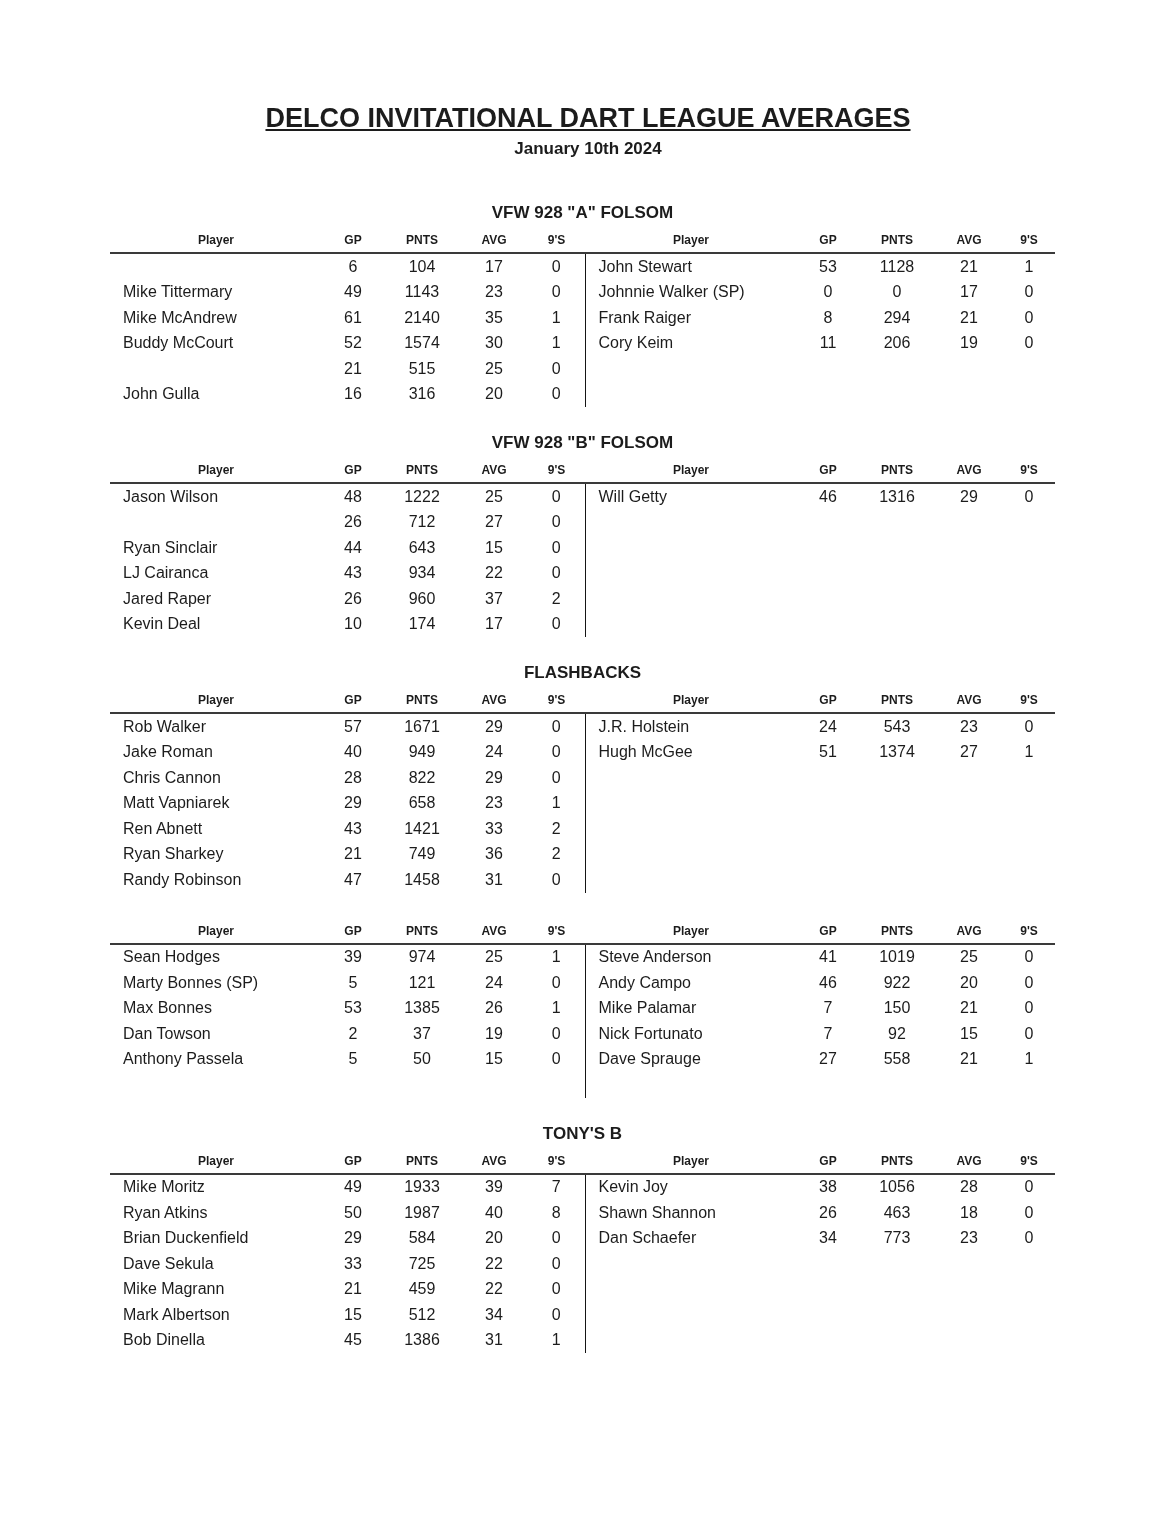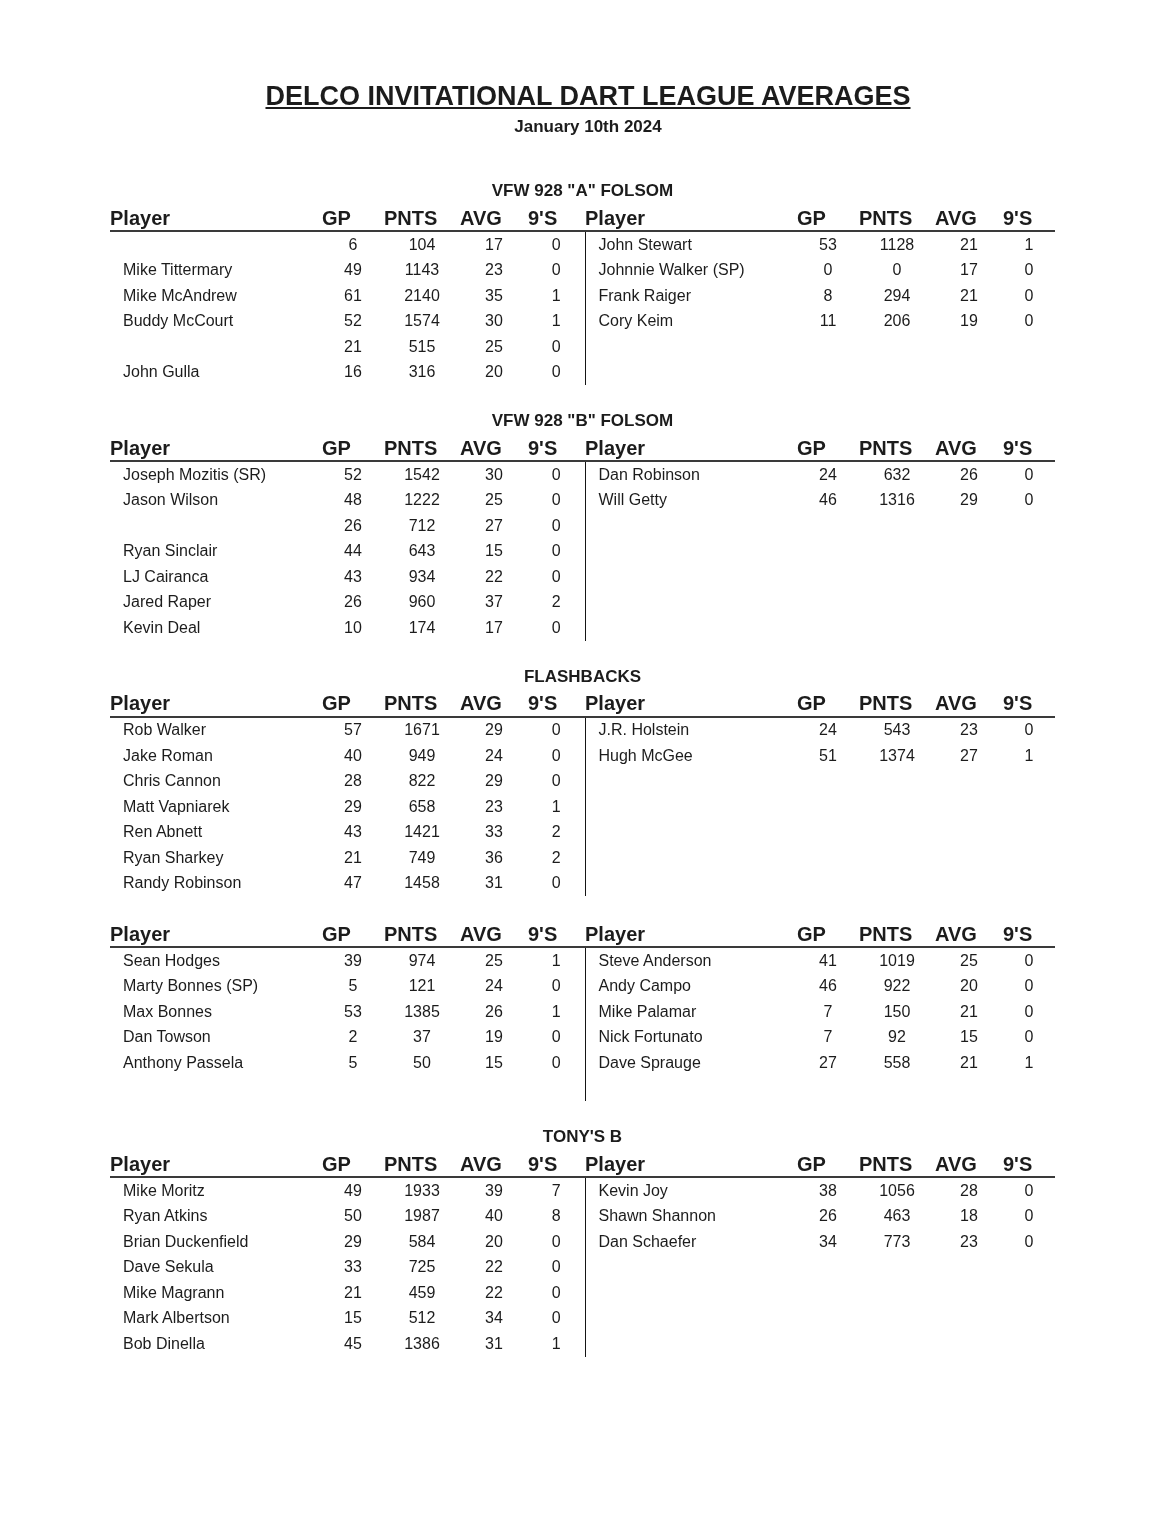--- a/index.html
+++ b/index.html
@@ -1,31 +1,31 @@
 <!DOCTYPE html>
 <html><head>
 <meta charset="utf-8">
 <style>
   html,body { margin:0; padding:0; background:#ffffff; }
   .page {
     width:1176px; height:1522px; background:#ffffff; overflow:hidden;
-    box-sizing:border-box; padding-top:81px;
+    box-sizing:border-box; padding-top:103px;
     font-family:"Liberation Sans", sans-serif; color:#1c1c1c;
   }
   .doc-title {
     font-size:27px; font-weight:700; text-align:center;
     text-decoration:underline; line-height:30px;
   }
   .doc-subtitle { font-size:17px; font-weight:700; text-align:center; margin-top:6px; }
   .section { width:945px; margin:26px 0 0 110px; }
   .section.first { margin-top:44px; }
   .section-title { font-size:17px; font-weight:700; text-align:center; line-height:20px; }
   table.avg { border-collapse:collapse; table-layout:fixed; width:945px; margin-top:5px; }
   table.avg th {
-    font-size:20px; font-weight:700; text-align:left; height:24px; padding:0;
+    font-size:12px; font-weight:700; text-align:center; height:24px; padding:0;
     border-bottom:2.5px solid #3a3a3a; white-space:nowrap;margin-top:36px;
   }
   table.avg td {
     font-size:16px; font-weight:400; text-align:center; height:25.5px; padding:0;
     white-space:nowrap; overflow:hidden; vertical-align:middle;
   }
   table.avg td.player { text-align:left; padding-left:13px; }
   table.avg td.divider { border-left:1.5px solid #151515;margin-left:25px; }
 </style>
 </head>
@@ -164,32 +164,20 @@
               <th>9'S</th>
               <th>Player</th>
               <th>GP</th>
               <th>PNTS</th>
               <th>AVG</th>
               <th>9'S</th>
             </tr>
           </thead>
           <tbody>
             <tr>
-              <td class="player">Joseph Mozitis (SR)</td>
-              <td class="num">52</td>
-              <td class="num">1542</td>
-              <td class="num">30</td>
-              <td class="num">0</td>
-              <td class="player divider">Dan Robinson</td>
-              <td class="num">24</td>
-              <td class="num">632</td>
-              <td class="num">26</td>
-              <td class="num">0</td>
-            </tr>
-            <tr>
               <td class="player">Jason Wilson</td>
               <td class="num">48</td>
               <td class="num">1222</td>
               <td class="num">25</td>
               <td class="num">0</td>
               <td class="player divider">Will Getty</td>
               <td class="num">46</td>
               <td class="num">1316</td>
               <td class="num">29</td>
               <td class="num">0</td>

